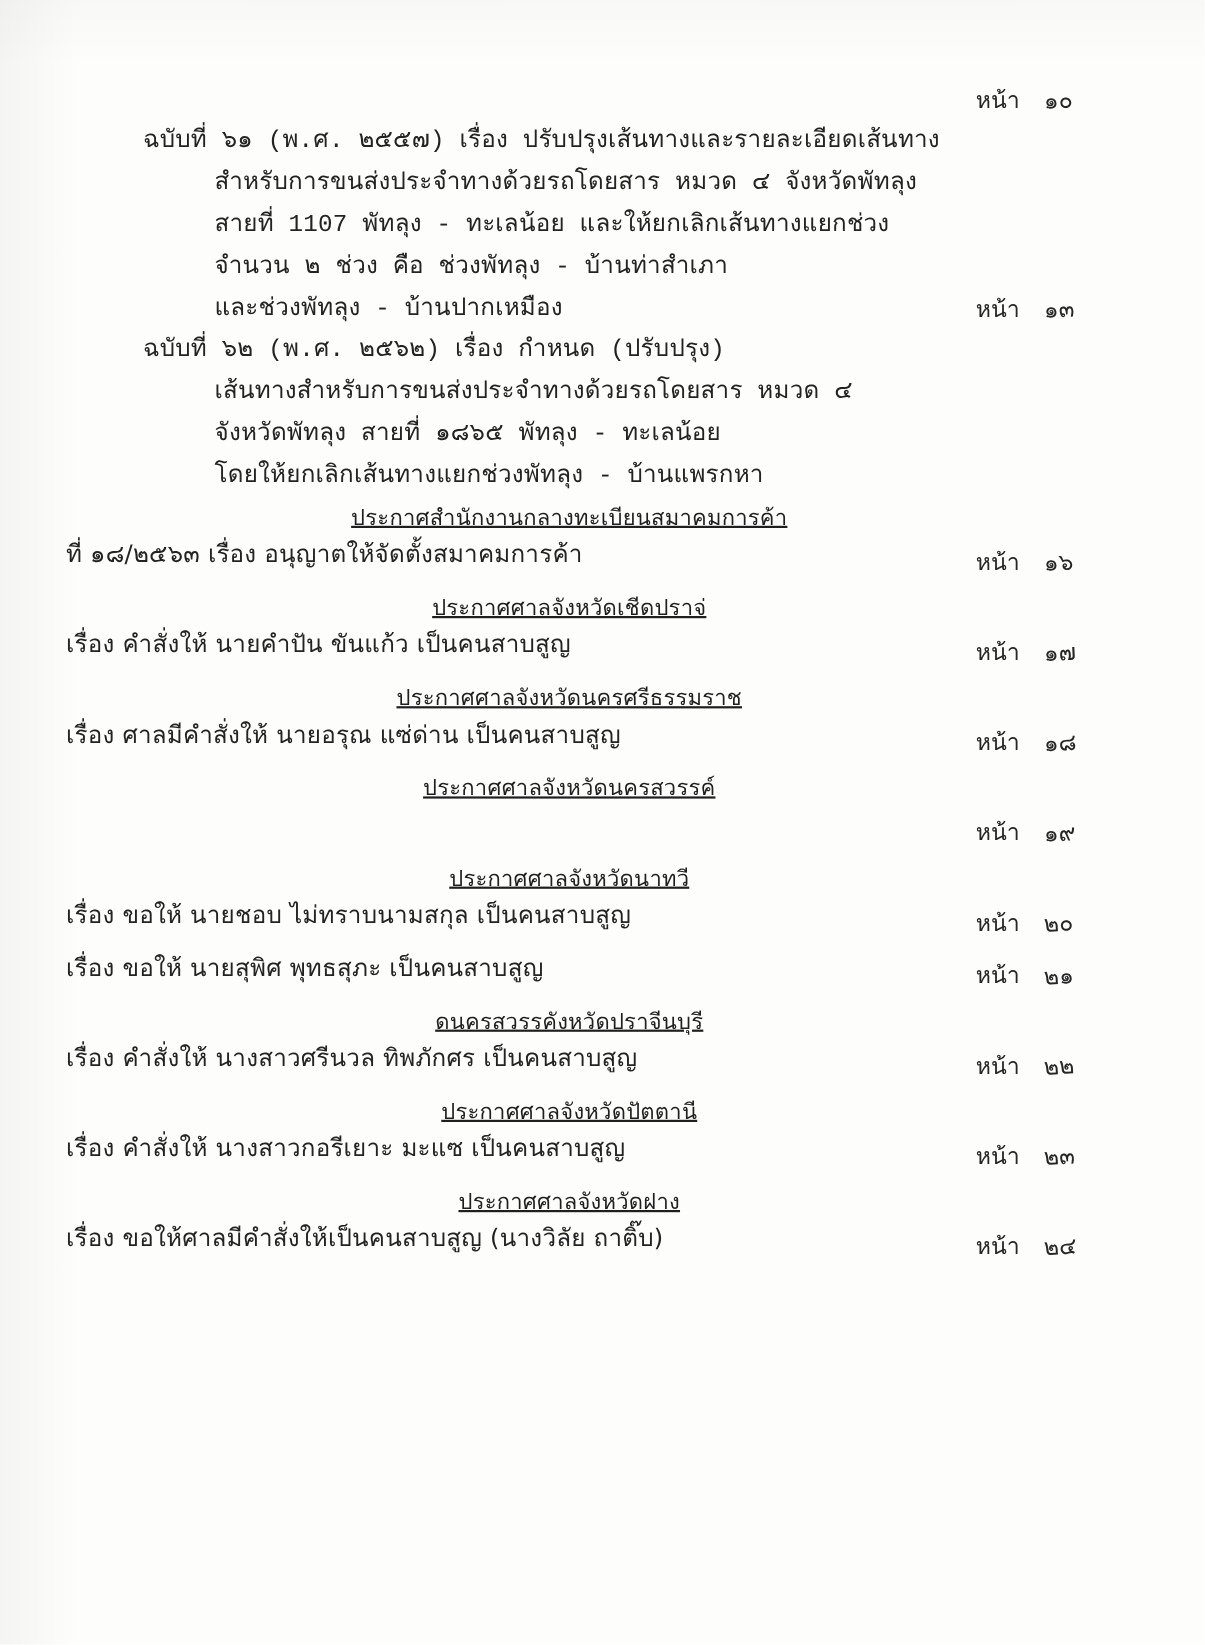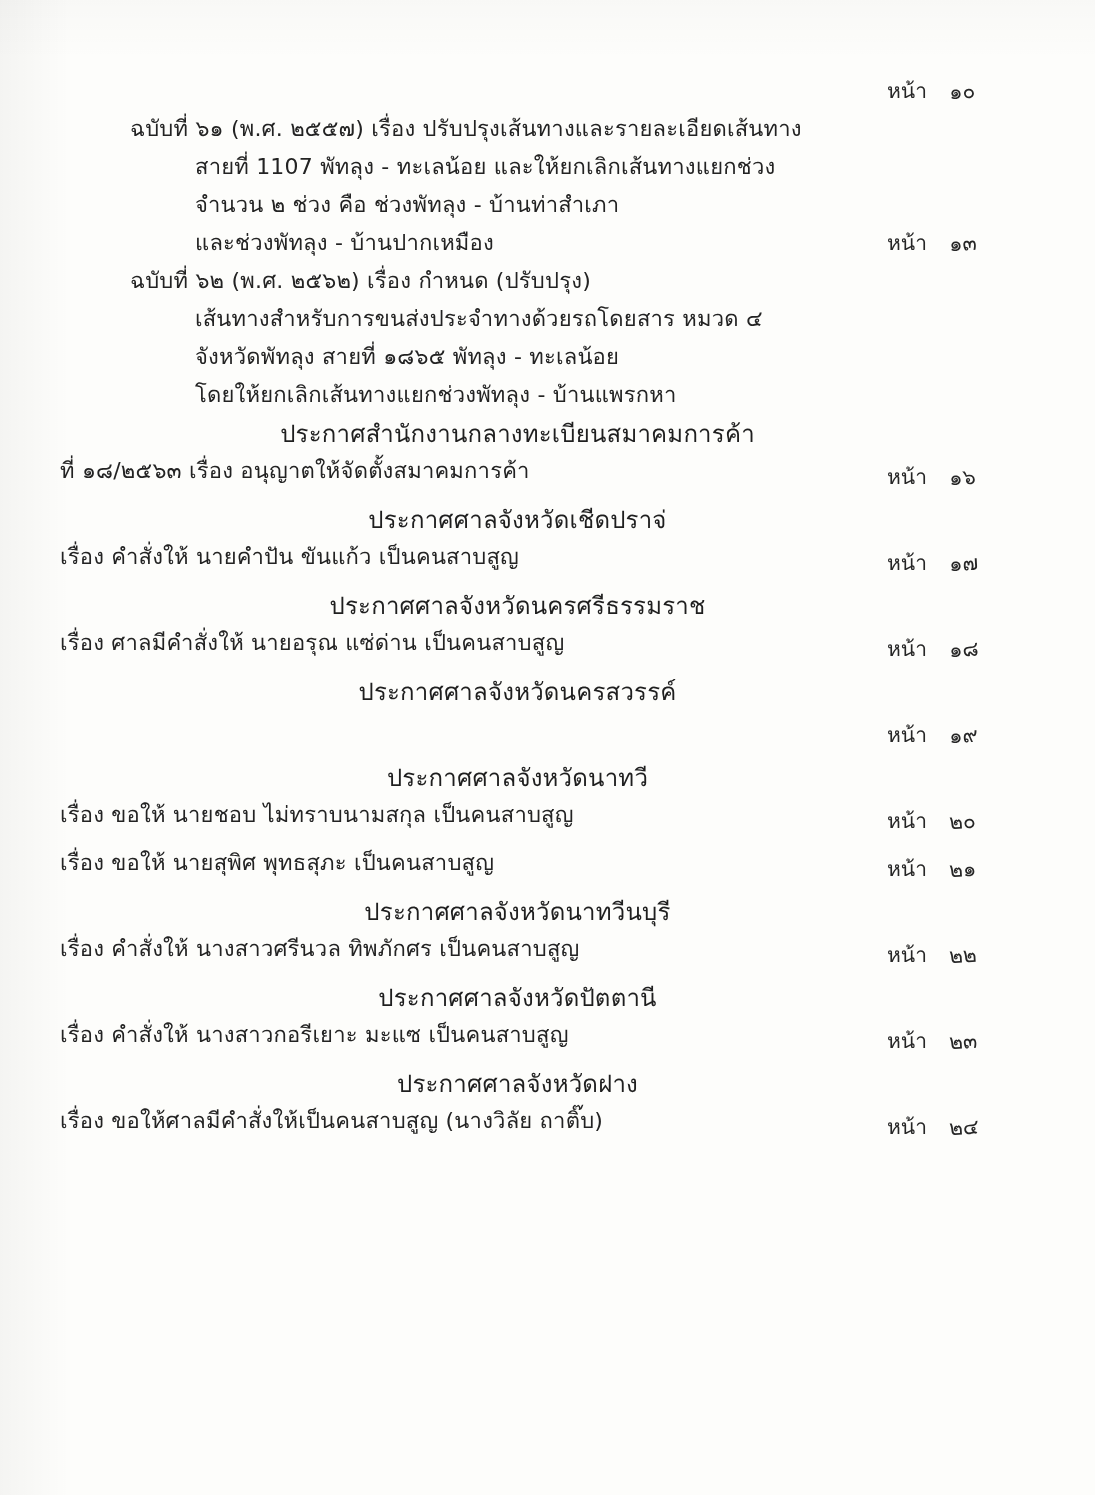--- a/index.html
+++ b/index.html
@@ -46,20 +46,21 @@
     white-space: nowrap;
   }
 
   
   .entry {
     position: relative;
   }
   .entry .txt {
     display: block;
     margin-bottom: 16px;
+    font-family: Liberation Mono, monospace;
   }
   .indent-0 { margin-left: 70px; }
   .indent-1 { margin-left: 135px; }
 
   .pageref {
     position: absolute;
     right: 40px;
     font-size: 21px;
     color: #262626;
     white-space: nowrap;
@@ -71,45 +72,47 @@
   }
   .pageref .num {
     display: inline-block;
     width: 46px;
     text-align: left;
     transform: rotate(-3deg);
   }
 
   .heading {
     text-align: center;
-    font-size: 24px;
+    font-size: 20px;
     margin: 0 0 14px 0;
     padding-right: 60px;
     color: #1f1f1f;
     white-space: nowrap;
+    text-decoration: underline;
   }
 
   .row {
     position: relative;
     margin-bottom: 18px;
     min-height: 30px;
   }
   .row .txt {
     display: inline-block;
   }
   .row .pageref { top: 0; }
 </style>
 </head>
 <body>
 
 <div class="page">
   <div class="content">
 
     <div class="entry">
       <div class="line txt indent-0">ฉบับที่ ๖๑ (พ.ศ. ๒๕๕๗) เรื่อง ปรับปรุงเส้นทางและรายละเอียดเส้นทาง</div>
+      <div class="line txt indent-1">สำหรับการขนส่งประจำทางด้วยรถโดยสาร หมวด ๔ จังหวัดพัทลุง</div>
       <div class="line txt indent-1">สายที่ 1107 พัทลุง - ทะเลน้อย และให้ยกเลิกเส้นทางแยกช่วง</div>
       <div class="line txt indent-1">จำนวน ๒ ช่วง คือ ช่วงพัทลุง - บ้านท่าสำเภา</div>
       <div class="line txt indent-1">และช่วงพัทลุง - บ้านปากเหมือง</div>
       <div class="pageref" style="top:-44px;">
         <span class="lbl">หน้า</span><span class="num">๑๐</span>
       </div>
     </div>
 
     <div class="entry">
       <div class="line txt indent-0">ฉบับที่ ๖๒ (พ.ศ. ๒๕๖๒) เรื่อง กำหนด (ปรับปรุง)</div>
@@ -159,21 +162,21 @@
         <span class="lbl">หน้า</span><span class="num">๒๐</span>
       </span>
     </div>
     <div class="row">
       <span class="line txt">เรื่อง ขอให้ นายสุพิศ พุทธสุภะ เป็นคนสาบสูญ</span>
       <span class="pageref">
         <span class="lbl">หน้า</span><span class="num">๒๑</span>
       </span>
     </div>
 
-    <div class="heading line">ประกาศศาลจังหวัดนาทวีนบุรี</div>
+    <div class="heading line">ดนครสวรรคังหวัดปราจีนบุรี</div>
     <div class="row">
       <span class="line txt">เรื่อง คำสั่งให้ นางสาวศรีนวล ทิพภักศร เป็นคนสาบสูญ</span>
       <span class="pageref">
         <span class="lbl">หน้า</span><span class="num">๒๒</span>
       </span>
     </div>
 
     <div class="heading line">ประกาศศาลจังหวัดปัตตานี</div>
     <div class="row">
       <span class="line txt">เรื่อง คำสั่งให้ นางสาวกอรีเยาะ มะแซ เป็นคนสาบสูญ</span>

